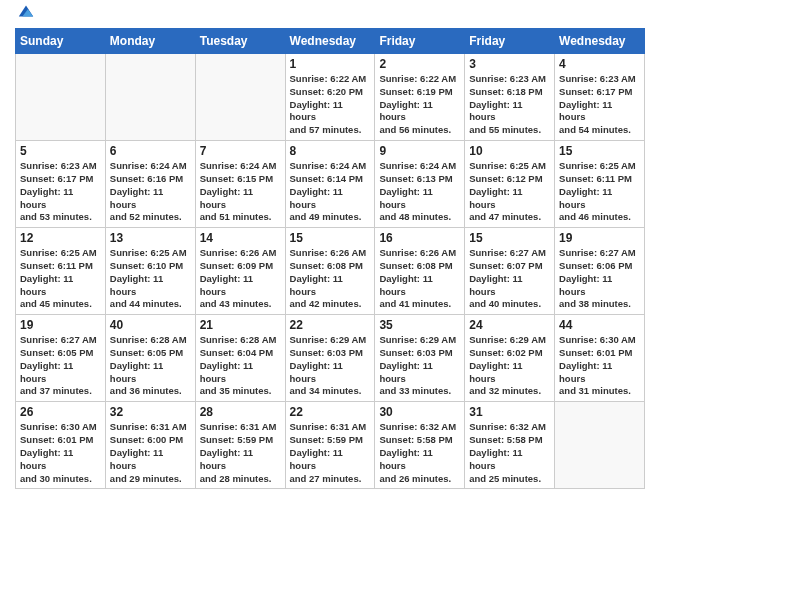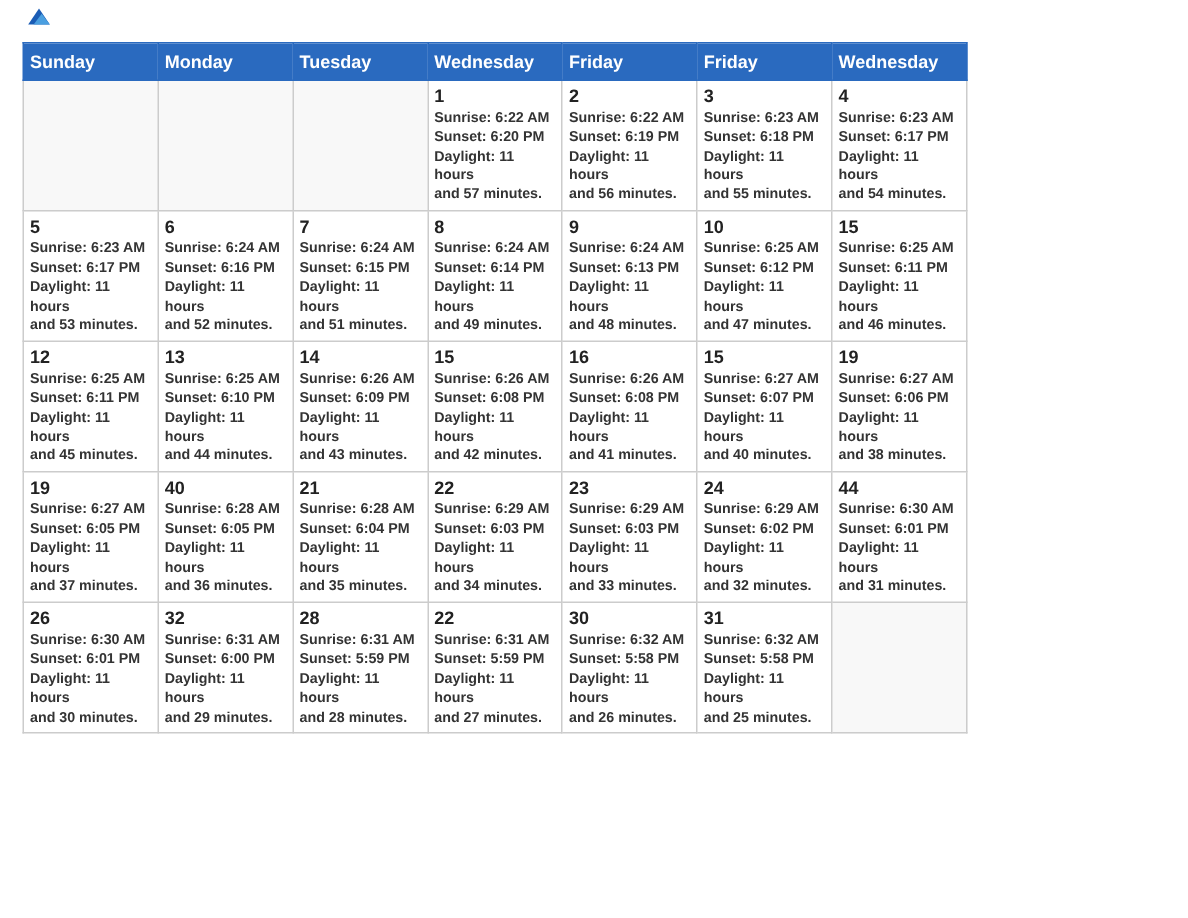--- a/index.html
+++ b/index.html
@@ -296,21 +296,21 @@
 and 35 minutes.</div>
           </td>
           <td>
             <div class="day-num">22</div>
             <div class="day-info" style="white-space: pre-line;">Sunrise: 6:29 AM
 Sunset: 6:03 PM
 Daylight: 11 hours
 and 34 minutes.</div>
           </td>
           <td>
-            <div class="day-num">23</div>
+            <div class="day-num">35</div>
             <div class="day-info" style="white-space: pre-line;">Sunrise: 6:29 AM
 Sunset: 6:03 PM
 Daylight: 11 hours
 and 33 minutes.</div>
           </td>
           <td>
             <div class="day-num">24</div>
             <div class="day-info" style="white-space: pre-line;">Sunrise: 6:29 AM
 Sunset: 6:02 PM
 Daylight: 11 hours

